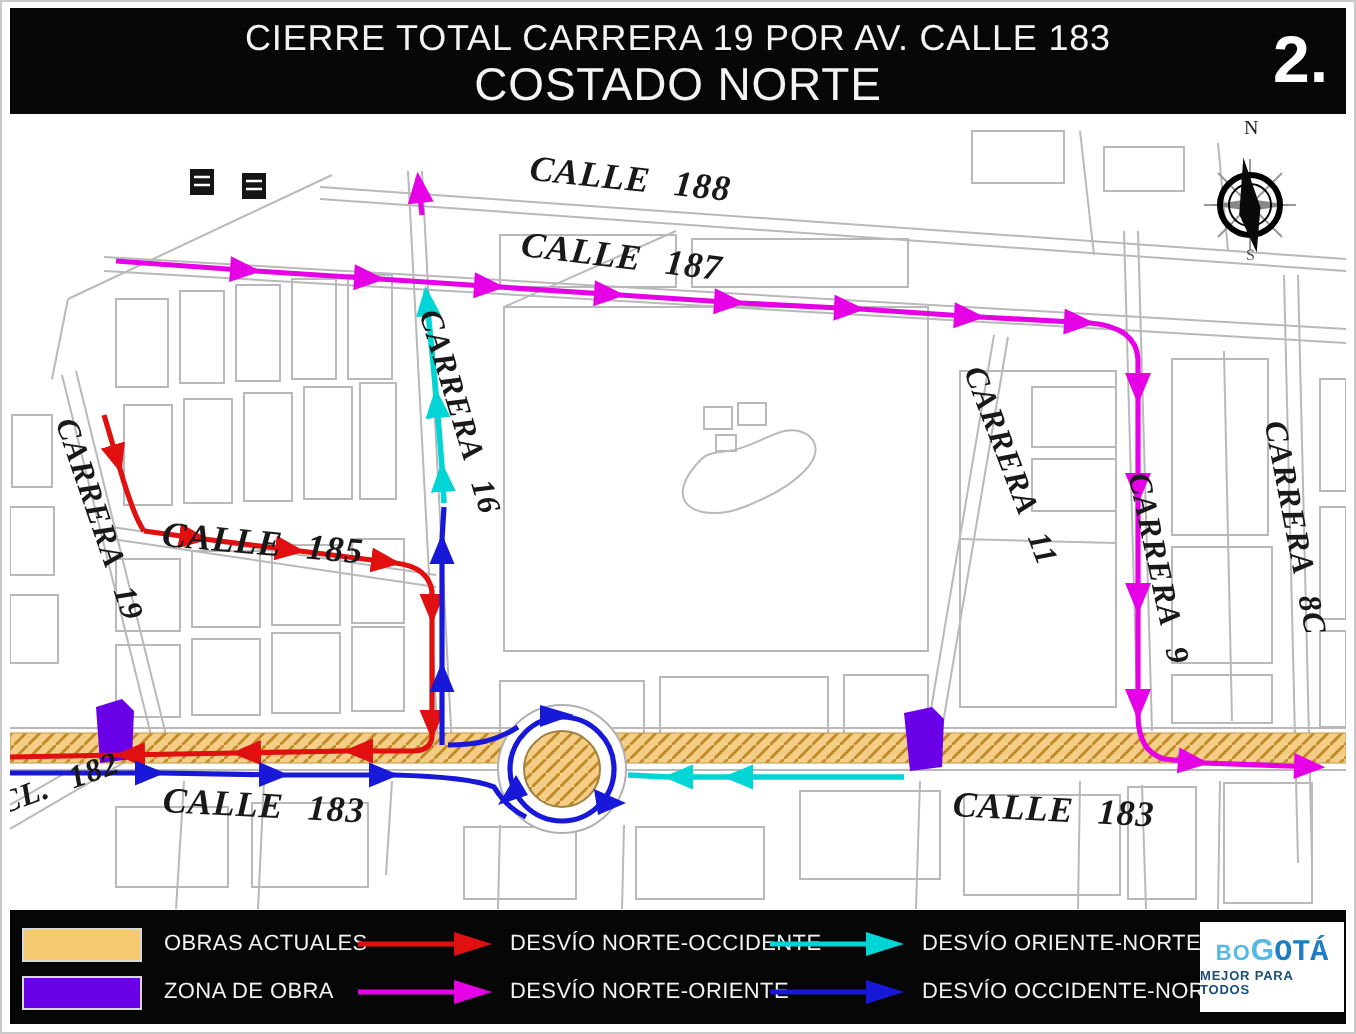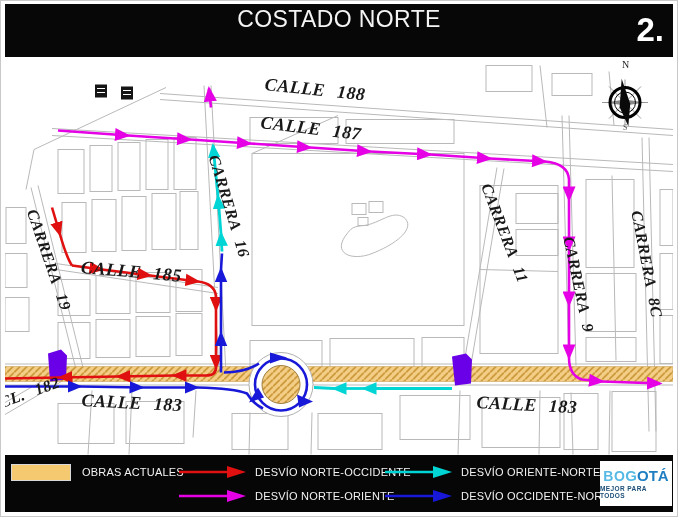--- a/index.html
+++ b/index.html
@@ -22,32 +22,33 @@
   .compass-n{position:absolute;font-family:"Liberation Serif",serif;font-size:10px;color:#222;}
   .compass-s{position:absolute;font-family:"Liberation Serif",serif;font-size:8px;color:#555;}
   
   .legend{position:absolute;left:5px;top:455px;width:668px;height:57px;background:#060606;}
   .lg-row{position:absolute;display:flex;align-items:center;height:18px;}
   .sw{display:inline-block;width:58px;height:15px;border:1px solid #d8d8d8;}
   .lg-label{color:#f2f2f2;font-size:11px;letter-spacing:.2px;margin-left:11px;white-space:nowrap;}
   .lg-label-arrow{color:#f2f2f2;font-size:11px;letter-spacing:.2px;margin-left:8px;white-space:nowrap;}
   .logo{position:absolute;left:595px;top:6px;width:72px;height:45px;background:#ffffff;
         display:flex;flex-direction:column;align-items:center;justify-content:center;line-height:1;}
-  .logo-bo{font-size:14px;font-weight:bold;color:#56B9E4;letter-spacing:.5px;}
+  .logo-bo{font-size:11px;font-weight:bold;color:#56B9E4;letter-spacing:.5px;}
   .logo-g{font-size:15px;font-weight:bold;color:#56B9E4;}
-  .logo-ota{font-size:15px;font-weight:bold;color:#1F7EC2;}
+  .logo-ota{font-size:15px;font-weight:bold;color:#1F7EC2;font-family:Liberation Mono, monospace;}
   .logo-tag{font-size:6.5px;font-weight:bold;color:#1B4E79;letter-spacing:.4px;margin-top:2px;}
 </style>
 </head>
 <body>
 
 <div class="page">
 
   <div class="titlebar">
     <div class="titles">
+      <div class="title-l1">CIERRE TOTAL CARRERA 19 POR AV. CALLE 183</div>
       <div class="title-l2">COSTADO NORTE</div>
     </div>
     <div class="pagenum">2.</div>
   </div>
 
   <div class="map">
     <svg width="668" height="398" viewBox="5 0 668 397">
       <defs>
         <pattern id="hatch" width="7" height="7" patternUnits="userSpaceOnUse">
           <rect width="7" height="7" fill="#F4CE86"></rect>
@@ -272,20 +273,24 @@
     <div class="compass-n" style="left:617px;top:2px;">N</div>
     <div class="compass-s" style="left:618px;top:66px;">S</div>
   </div>
 
   <div class="legend">
 
     <div class="lg-row" style="left:6px;top:8px;">
       <span class="sw" style="background:#F5C96F"></span>
       <span class="lg-label">OBRAS ACTUALES</span>
     </div>
+    <div class="lg-row" style="left:6px;top:32px;">
+      <span class="sw" style="background:#6A00E8"></span>
+      <span class="lg-label">ZONA DE OBRA</span>
+    </div>
 
     <div class="lg-row" style="left:172px;top:8px;">
       <svg width="70" height="14" viewBox="0 0 70 14">
         <line x1="2" y1="7" x2="50" y2="7" stroke="#E01010" stroke-width="2.5"></line>
         <polygon points="50,1 69,7 50,13" fill="#E01010"></polygon>
       </svg>
       <span class="lg-label-arrow">DESVÍO NORTE-OCCIDENTE</span>
     </div>
     <div class="lg-row" style="left:172px;top:32px;">
       <svg width="70" height="14" viewBox="0 0 70 14">

